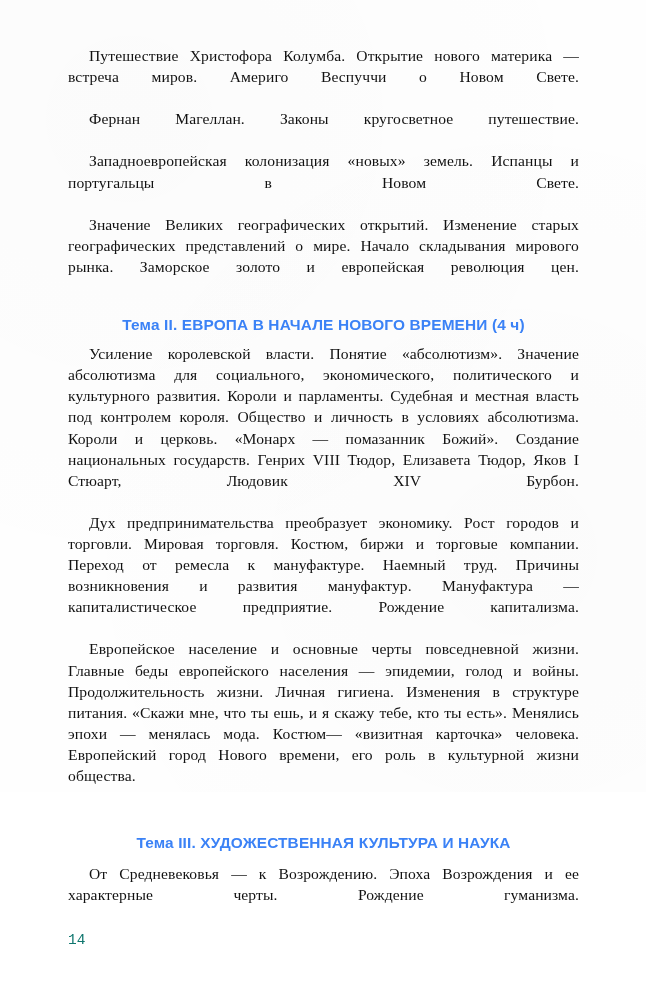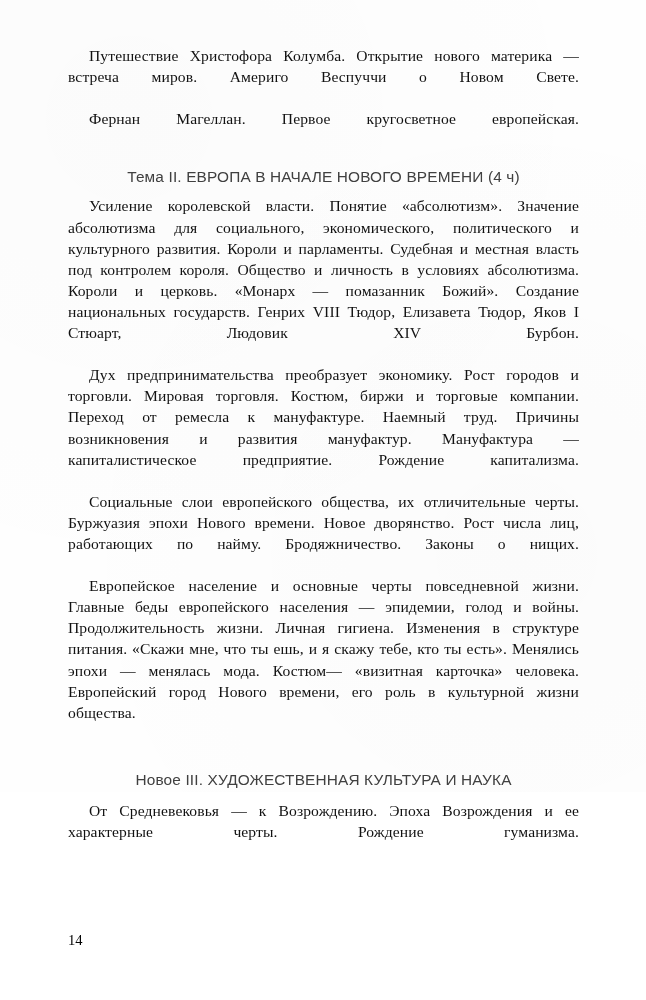--- a/index.html
+++ b/index.html
@@ -61,65 +61,66 @@
   p.para::after {
     content: "";
     display: inline-block;
     width: 100%;
   }
 
   .heading {
     margin: 0;
     padding: 0;
     font-family: "Liberation Sans", "DejaVu Sans", sans-serif;
-    font-weight: normal;
+    font-weight: bold;
     font-size: 15.4px;
     line-height: 20px;
     text-align: center;
     letter-spacing: 0.15px;
-    color: #404040;
+    color: #3b82f6;
     white-space: nowrap;
   }
 
   .spacer-before-heading { height: 17px; }
   .spacer-after-heading  { height: 8px; }
   .spacer-before-heading-3 { height: 26px; }
   .spacer-after-heading-3  { height: 10px; }
 
   .page-number {
     position: absolute;
     left: 68px;
     top: 932px;
-    font-family: Liberation Serif, serif;
+    font-family: Liberation Mono, monospace;
     font-size: 14.5px;
     line-height: 16px;
-    color: #000000;
+    color: #0f766e;
   }
 </style>
 </head>
 <body>
 
 <div class="page">
 
   <div class="text-column">
 
     <p class="para">Путешествие Христофора Колумба. Открытие нового материка — встреча миров. Америго Веспуччи о Новом Свете.</p>
-    <p class="para">Фернан Магеллан. Первое кругосветное европейская.</p>
+    <p class="para">Фернан Магеллан. Законы кругосветное путешествие.</p>
+    <p class="para">Западноевропейская колонизация «новых» земель. Испанцы и португальцы в Новом Свете.</p>
+    <p class="para">Значение Великих географических открытий. Изменение старых географических представлений о мире. Начало складывания мирового рынка. Заморское золото и европейская революция цен.</p>
 
     <div class="spacer-before-heading"></div>
     <h2 class="heading">Тема II. ЕВРОПА В НАЧАЛЕ НОВОГО ВРЕМЕНИ (4 ч)</h2>
     <div class="spacer-after-heading"></div>
 
     <p class="para">Усиление королевской власти. Понятие «абсолютизм». Значение абсолютизма для социального, экономического, политического и культурного развития. Короли и парламенты. Судебная и местная власть под контролем короля. Общество и личность в условиях абсолютизма. Короли и церковь. «Монарх — помазанник Божий». Создание национальных государств. Генрих VIII Тюдор, Елизавета Тюдор, Яков I Стюарт, Людовик XIV Бурбон.</p>
     <p class="para">Дух предпринимательства преобразует экономику. Рост городов и торговли. Мировая торговля. Костюм, биржи и торговые компании. Переход от ремесла к мануфактуре. Наемный труд. Причины возникновения и развития мануфактур. Мануфактура — капиталистическое предприятие. Рождение капитализма.</p>
-    <p class="para">Социальные слои европейского общества, их отличительные черты. Буржуазия эпохи Нового времени. Новое дворянство. Рост числа лиц, работающих по найму. Бродяжничество. Законы о нищих.</p>
     <p class="para">Европейское население и  основные черты повседневной жизни. Главные беды европейского населения — эпидемии, голод и войны. Продолжительность жизни. Личная гигиена. Изменения в структуре питания. «Скажи мне, что ты ешь, и я скажу тебе, кто ты есть». Менялись эпохи — менялась мода. Костюм— «визитная карточка» человека. Европейский город Нового времени, его роль в культурной жизни общества.</p>
 
     <div class="spacer-before-heading-3"></div>
-    <h2 class="heading">Новое III. ХУДОЖЕСТВЕННАЯ КУЛЬТУРА И НАУКА</h2>
+    <h2 class="heading">Тема III. ХУДОЖЕСТВЕННАЯ КУЛЬТУРА И НАУКА</h2>
     <div class="spacer-after-heading-3"></div>
 
     <p class="para">От Средневековья — к Возрождению. Эпоха Возрождения и ее характерные черты. Рождение гуманизма.</p>
 
   </div>
 
   <div class="page-number">14</div>
 
 </div>
 

